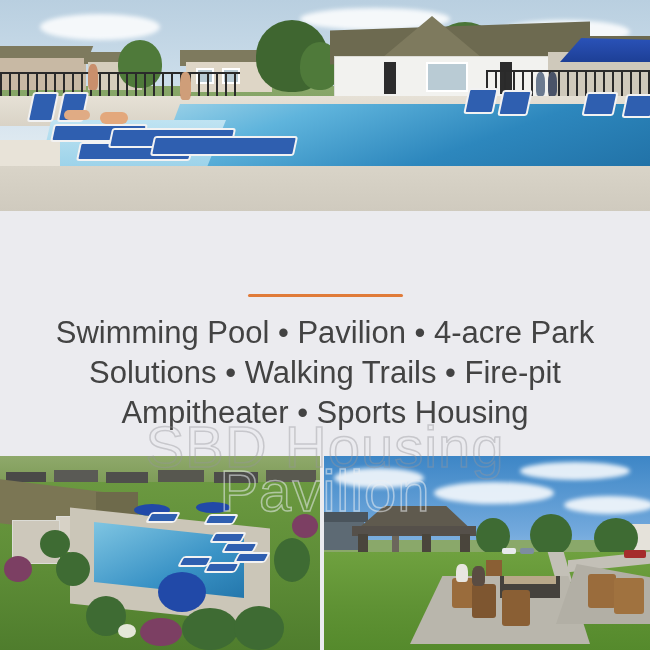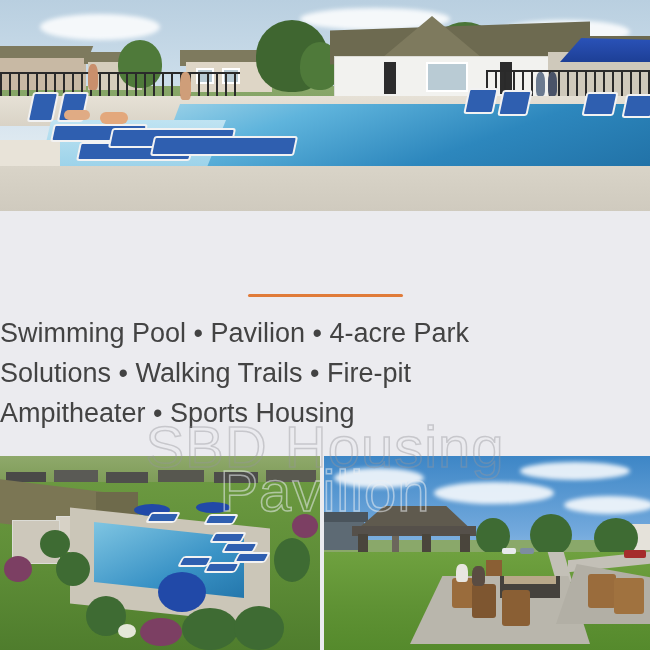--- a/index.html
+++ b/index.html
@@ -52,22 +52,22 @@
 
   
   .title{
     position:absolute;left:0;top:224px;width:650px;text-align:center;
     font-size:46px;line-height:52px;font-weight:bold;color:#3f3f3f;
     letter-spacing:-.5px;
     font-family:"Liberation Sans", sans-serif;
   }
   .divider{position:absolute;left:248px;top:294px;width:155px;height:3px;background:#e07b39;border-radius:2px;}
   .amen{
-    position:absolute;left:0;width:650px;text-align:left;
-    font-size:27px;line-height:40px;color:#434343;font-weight:normal;
+    position:absolute;left:0;width:650px;text-align:center;
+    font-size:31px;line-height:40px;color:#434343;font-weight:normal;
   }
   .amen.l1{top:313px;}
   .amen.l2{top:353px;}
   .amen.l3{top:393px;}
 
   
   .wm{position:absolute;width:650px;text-align:center;
       font-size:58px;line-height:58px;font-weight:normal;
       color:rgba(255,255,255,0);
       -webkit-text-stroke:1.5px rgba(150,150,155,.42);

